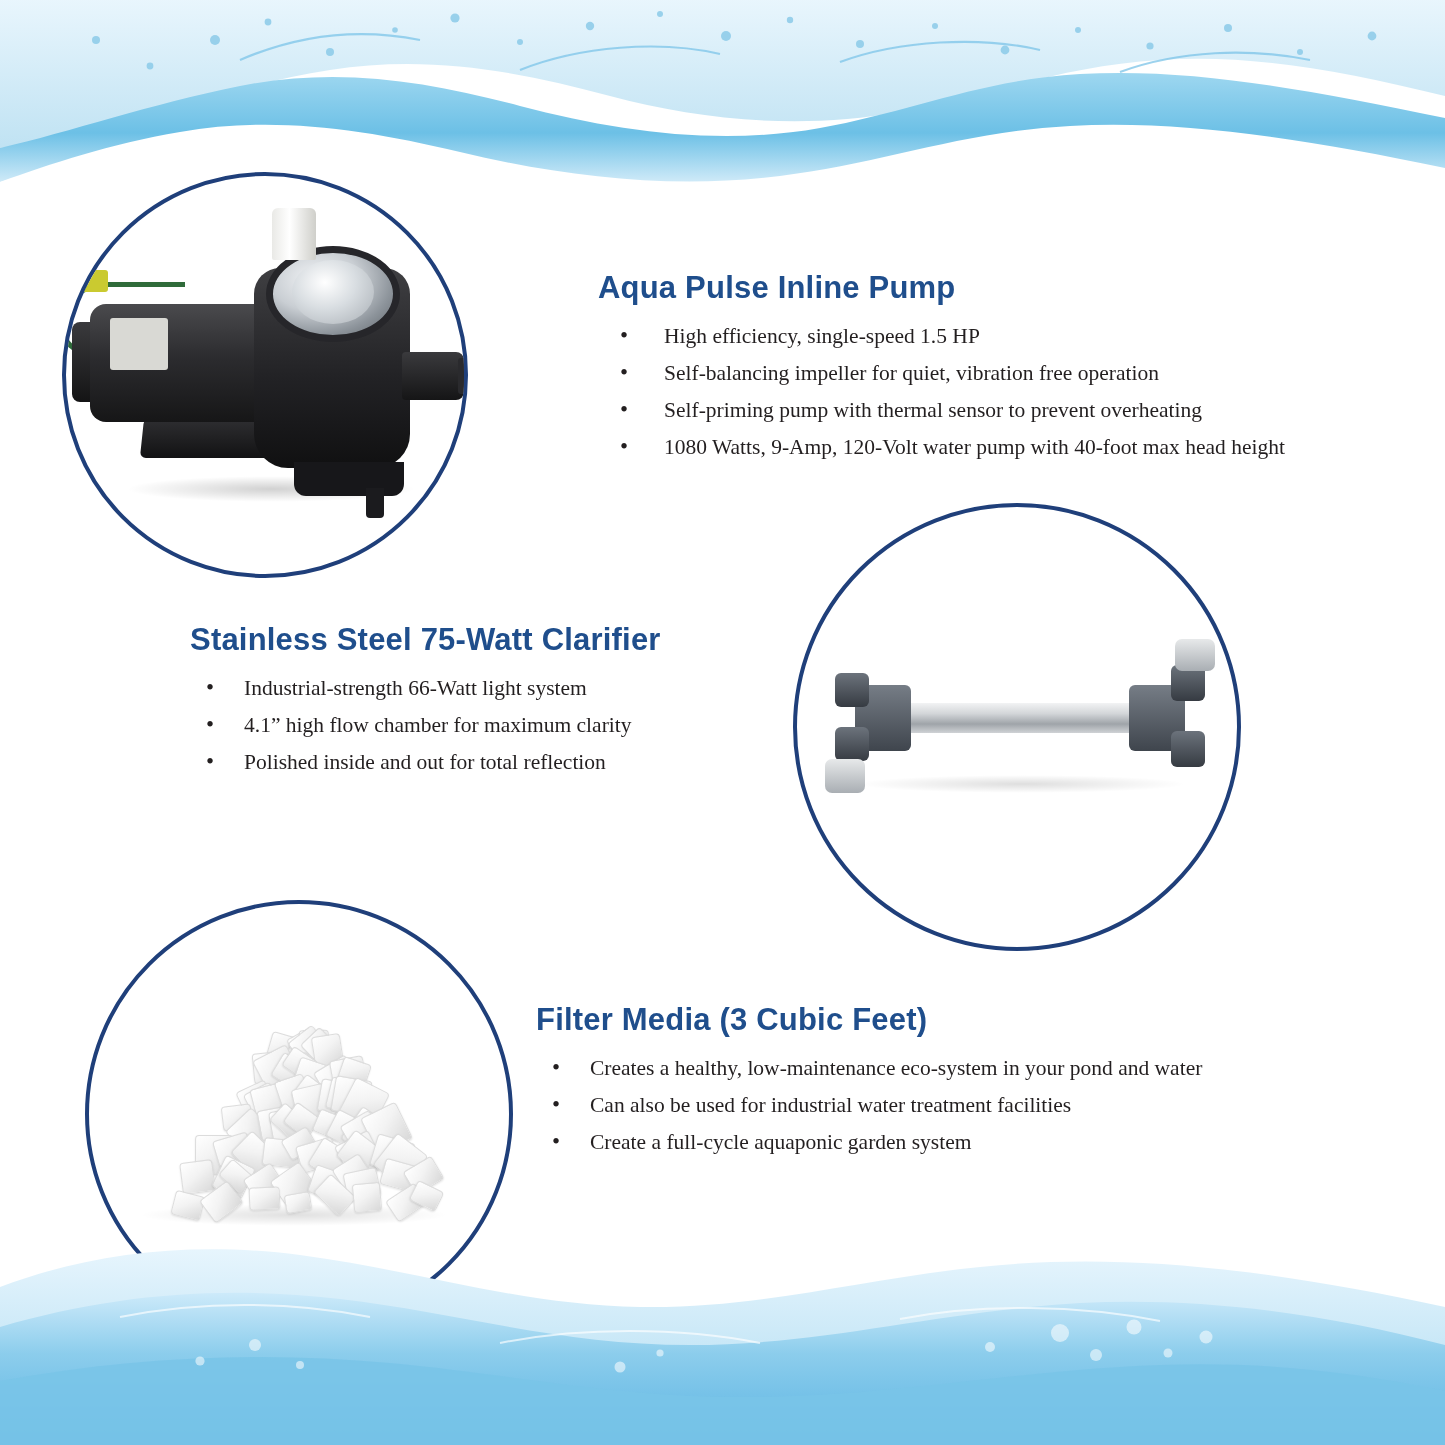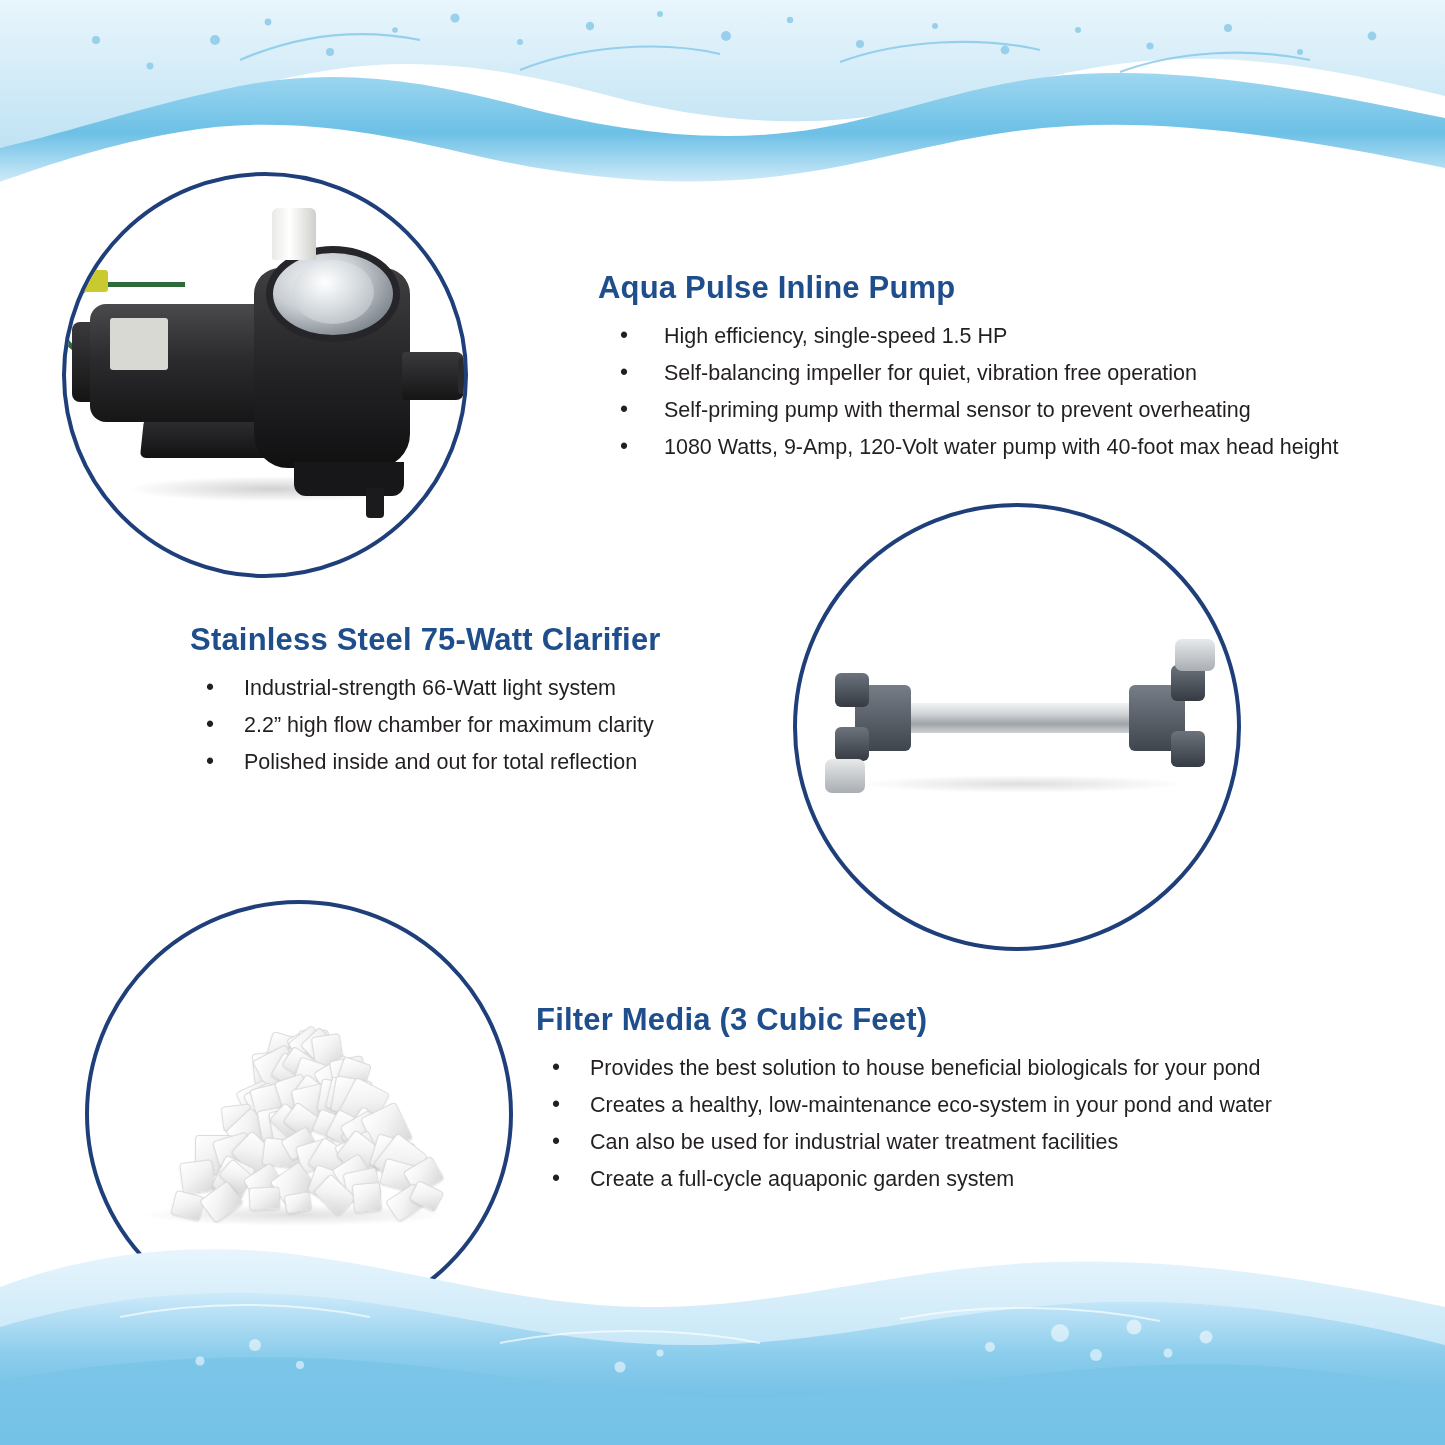--- a/index.html
+++ b/index.html
@@ -58,20 +58,21 @@
     font-weight: bold;
     font-size: 31px;
     letter-spacing: 0.2px;
     margin: 0 0 14px 0;
   }
 
   ul.bullets {
     list-style: none;
     margin: 0;
     padding: 0;
+    font-family: Liberation Serif, serif;
   }
   ul.bullets li {
     position: relative;
     padding-left: 66px;
     font-size: 21.5px;
     line-height: 33px;
     color: #231f20;
     margin-bottom: 4px;
     white-space: nowrap;
   }
@@ -431,21 +432,21 @@
         <div class="clar-portR-bot"></div>
         <div class="clar-union-l"></div>
         <div class="clar-union-r"></div>
       </div>
     </div>
 
     <div id="clar-text">
       <h2 class="prod-title">Stainless Steel 75-Watt Clarifier</h2>
       <ul class="bullets tight">
         <li>Industrial-strength 66-Watt light system</li>
-        <li>2.2” high flow chamber for maximum clarity</li>
+        <li>4.1” high flow chamber for maximum clarity</li>
         <li>Polished inside and out for total reflection</li>
       </ul>
     </div>
   </div>
 
   <div class="section" id="sec-media">
 
     <div class="circle" id="media-circle">
       <div class="media-art">
         <div class="media-shadow"></div>
@@ -516,21 +517,20 @@
             <div class="mp" style="width: 25.8997px; height: 27.1988px; left: 223.899px; top: 158.919px; transform: rotate(-5.2deg);"></div>
             <div class="mp" style="width: 32.8677px; height: 23.1793px; left: 260.447px; top: 165.833px; transform: rotate(-33.5deg);"></div>
             <div class="mp" style="width: 26.6918px; height: 20.1968px; left: 283.046px; top: 161.049px; transform: rotate(26.3deg);"></div>
           </div>
       </div>
     </div>
 
     <div id="media-text">
       <h2 class="prod-title">Filter Media (3 Cubic Feet)</h2>
       <ul class="bullets tight">
-        <li>Provides the best solution to house beneficial biologicals for your pond</li>
         <li>Creates a healthy, low-maintenance eco-system in your pond and water</li>
         <li>Can also be used for industrial water treatment facilities</li>
         <li>Create a full-cycle aquaponic garden system</li>
       </ul>
     </div>
   </div>
 
   <div class="water-bottom">
     <svg width="1445" height="250" viewBox="0 0 1445 250" xmlns="http://www.w3.org/2000/svg">
       <defs>

